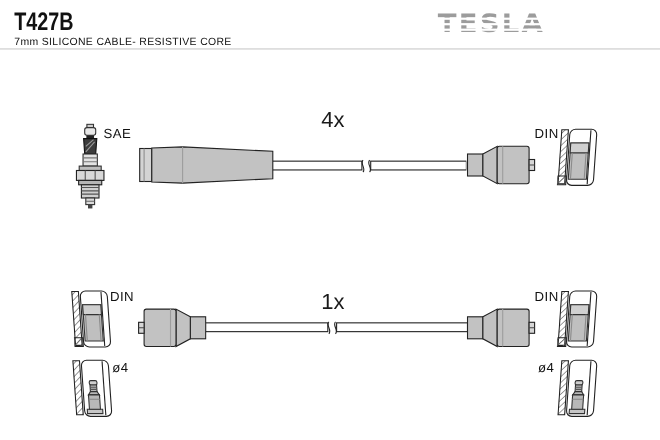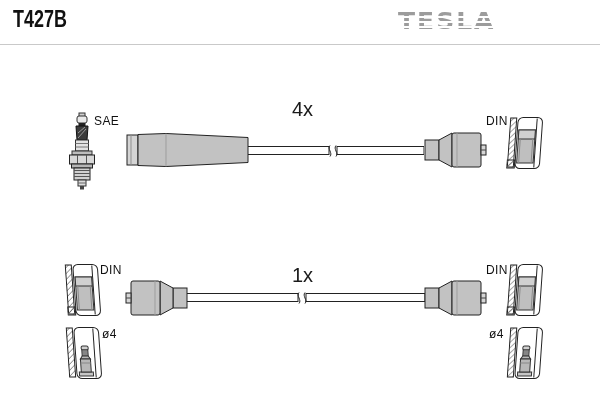--- a/index.html
+++ b/index.html
@@ -35,20 +35,21 @@
   .lean-r{transform:skewX(-4deg);}
   .lean-l{transform:skewX(4deg);}
   svg{display:block;}
 </style>
 </head>
 <body>
 
 <div id="canvas">
 
   <div class="part-number">T427B</div>
+  <div class="subtitle">7mm SILICONE CABLE- RESISTIVE CORE</div>
   <div class="divider"></div>
   <div class="brand">
     <span class="brand-text">TESLA</span>
     <span class="stripe" style="top:6px"></span>
     <span class="stripe" style="top:11px"></span>
     <span class="stripe" style="top:16px"></span>
   </div>
 
   <div class="qty" style="left:292px;top:98px">4x</div>
   <div class="lbl" style="left:94px;top:114px">SAE</div>

